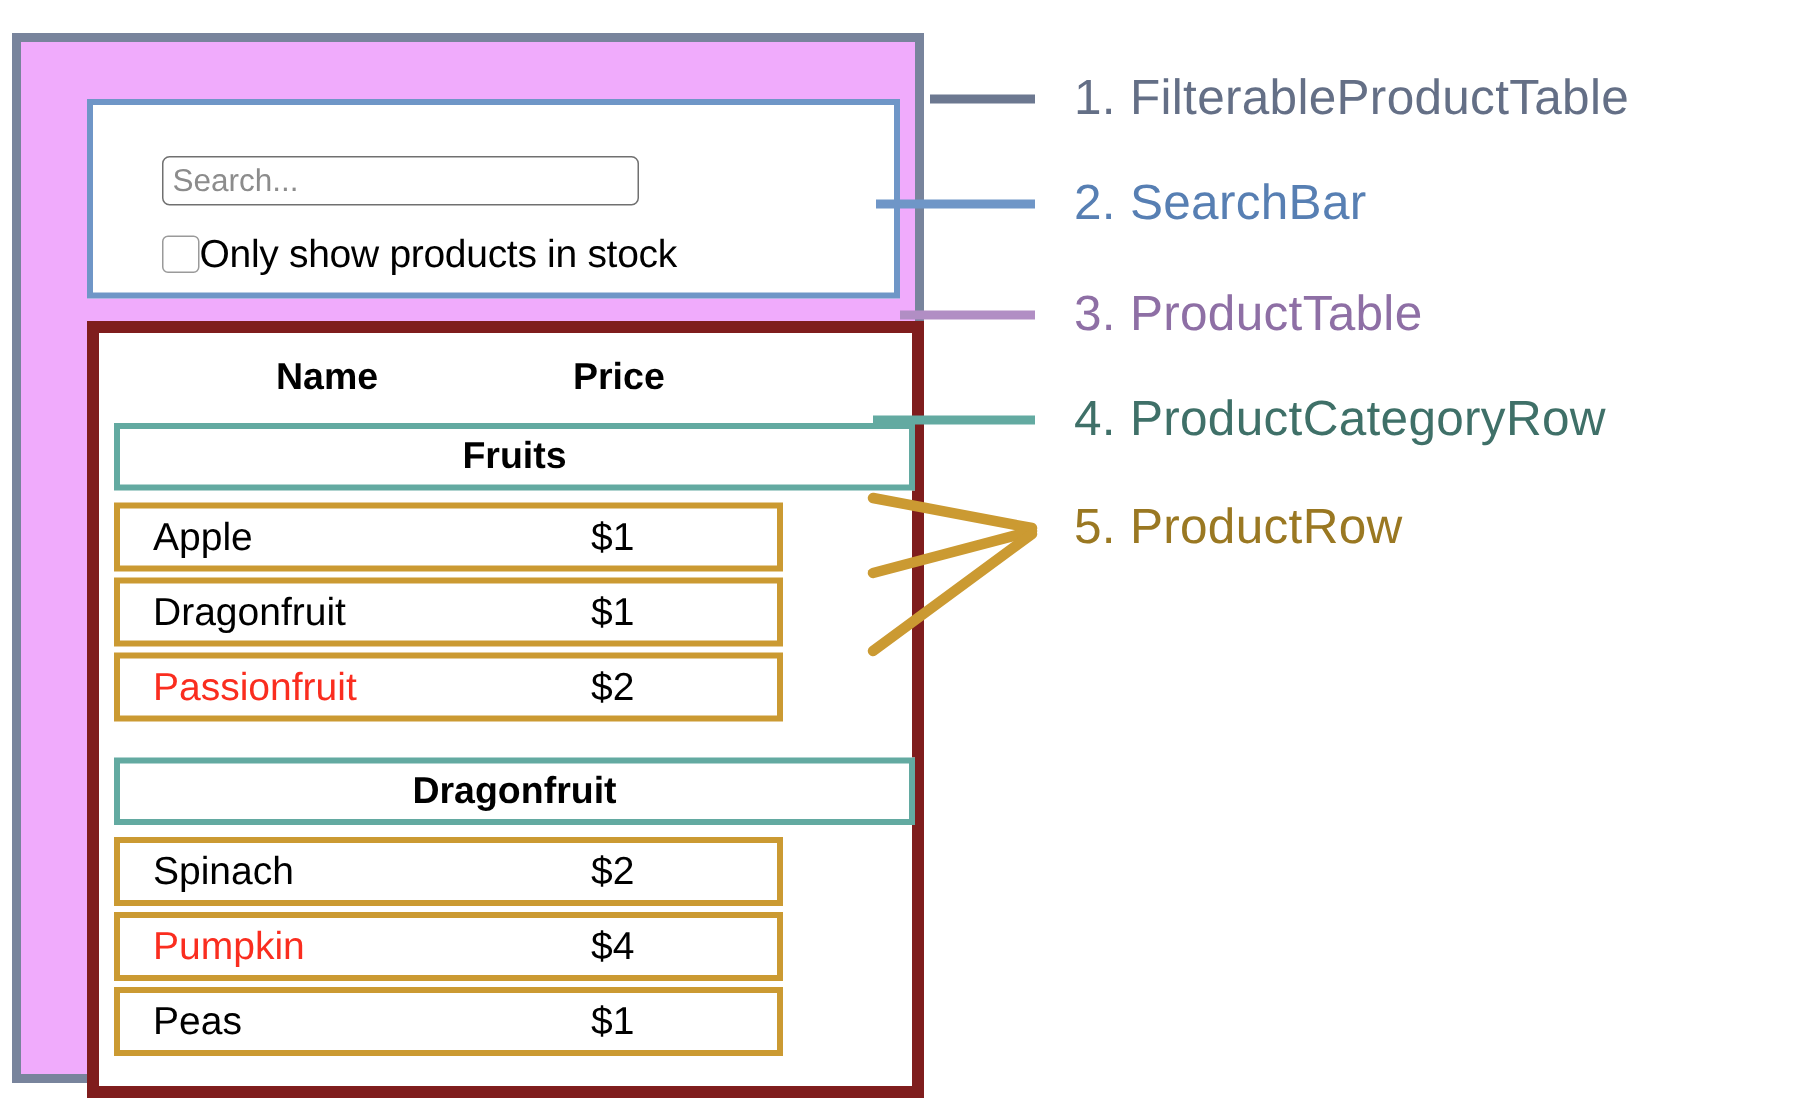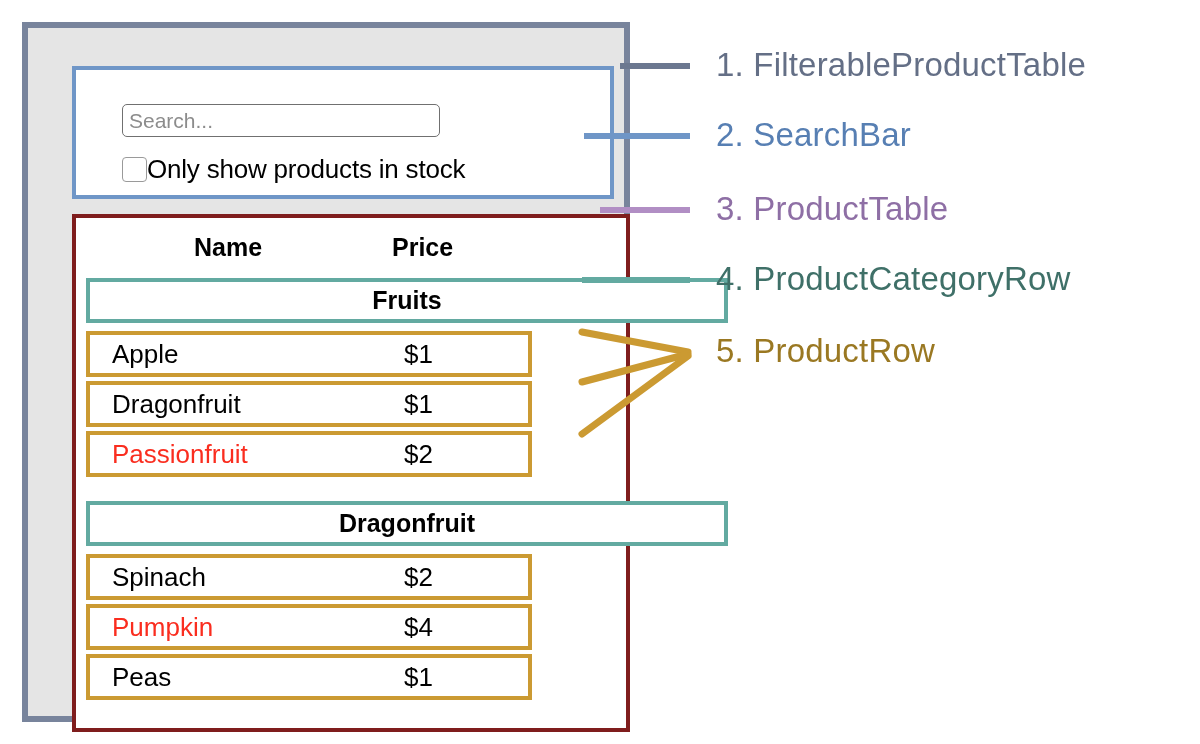--- a/index.html
+++ b/index.html
@@ -20,27 +20,27 @@
   #diagram {
     position: absolute;
     left: 0; top: 0;
     width: 1200px;
     height: 744px;
   }
 
   
   .frame-outer {
     position: absolute;
-    left: 22px;
+    left: 8px;
     top: 22px;
     width: 608px;
     height: 700px;
     box-sizing: border-box;
     border: 6px solid #78849c;
-    background: #e5e5e5;
+    background: #f0abfc;
   }
 
   
   .frame-search {
     position: absolute;
     left: 44px;
     top: 38px;
     width: 542px;
     height: 133px;
     box-sizing: border-box;
@@ -95,21 +95,21 @@
   }
 
   
   .frame-table {
     position: absolute;
     left: 44px;
     top: 186px;
     width: 558px;
     height: 518px;
     box-sizing: border-box;
-    border: 4px solid #7f1d1d;
+    border: 8px solid #7f1d1d;
     background: #ffffff;
   }
 
   .table-head {
     position: absolute;
     left: 0;
     top: 8px;
     width: 100%;
     height: 42px;
     display: flex;
@@ -126,21 +126,21 @@
   .rows {
     position: absolute;
     left: 10px;
     top: 60px;
     width: 534px;
   }
 
   
   .cat-row {
     box-sizing: border-box;
-    width: 642px;
+    width: 534px;
     height: 45px;
     border: 4px solid #63aaa1;
     background: #ffffff;
     display: flex;
     align-items: center;
     justify-content: center;
     margin-bottom: 8px;
   }
   .cat-row-text {
     font-size: 25px;

